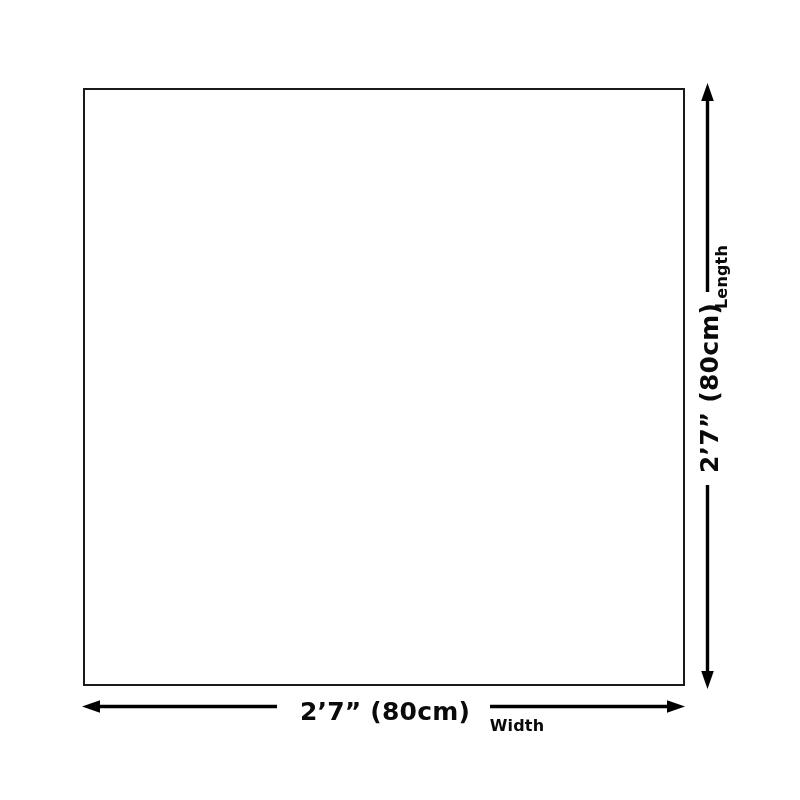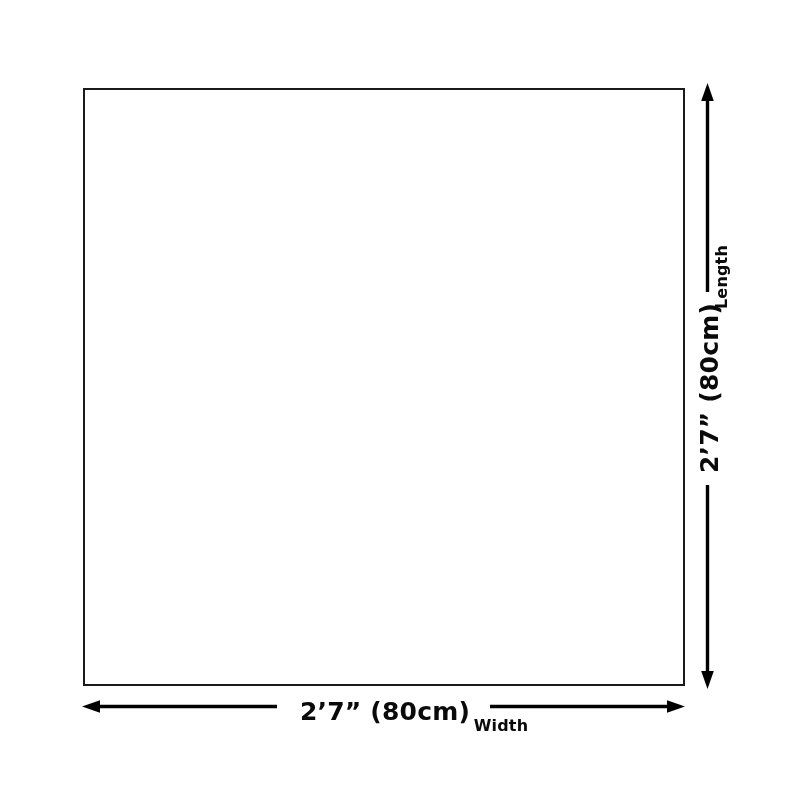--- a/index.html
+++ b/index.html
@@ -46,21 +46,21 @@
   }
   .length-label{
     left:722px;top:277px;
     transform:translate(-50%,-50%) rotate(-90deg);
   }
   .width-value{
     left:385px;top:711px;
     transform:translate(-50%,-50%);
   }
   .width-label{
-    left:501px;top:726px;
+    left:517px;top:726px;
     transform:translate(-50%,-50%);
   }
 </style>
 </head>
 <body>
 
 <div class="stage">
 
   <div class="square"></div>
 

